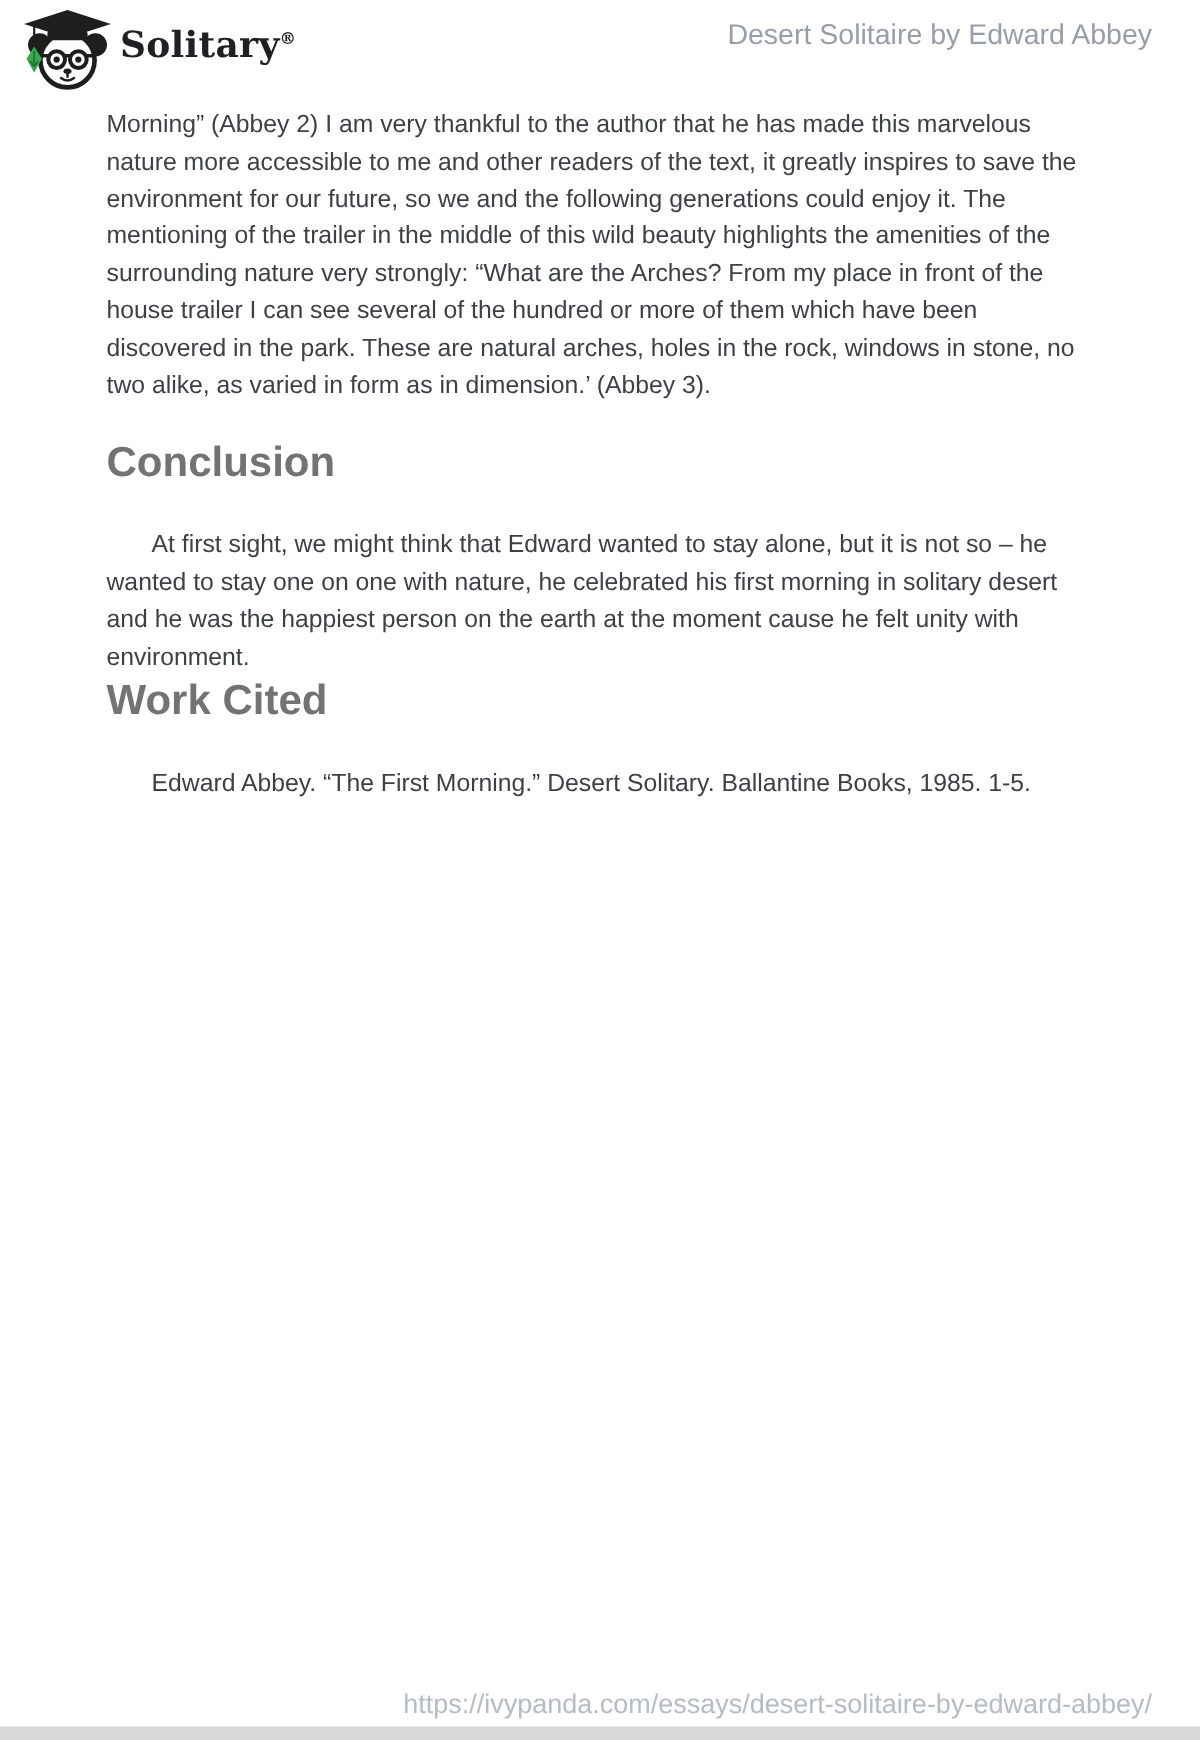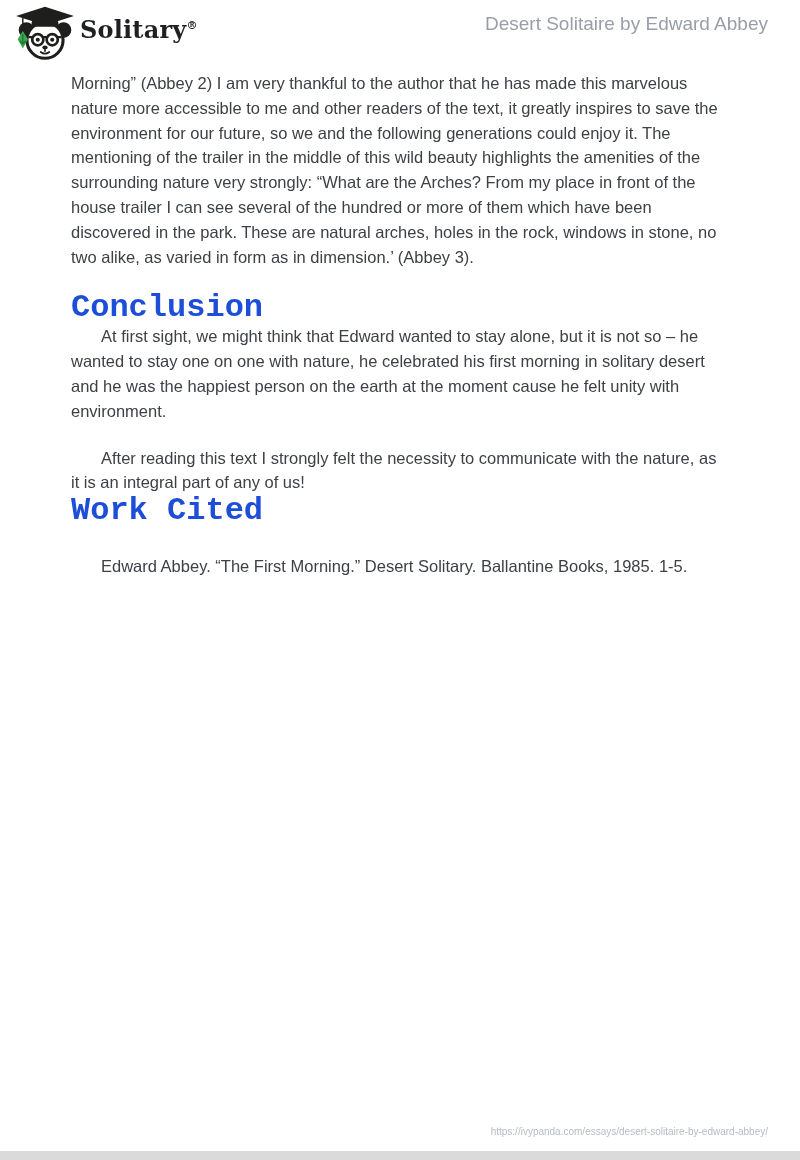--- a/index.html
+++ b/index.html
@@ -27,34 +27,34 @@
   }
 
   
   .content {
     position: absolute; left: 71px; top: 66px; width: 652px;
     color: #3d4146; font-size: 16.5px; line-height: 24.8px;
   }
   .content p { margin: 0; }
   .content p.indent { text-indent: 30px; }
   .content h2 {
-    margin: 0; font-weight: 700; font-size: 32px; line-height: 32px;
-    color: #1d4ed8; font-family: Liberation Mono, monospace;
+    margin: 0; font-weight: 700; font-size: 28px; line-height: 32px;
+    color: #737373; font-family: Liberation Sans, sans-serif;
   }
   #p-intro { margin-top: 5px; }
   #h-conclusion { margin-top: 23px; }
-  #p-conclusion-1 { }
+  #p-conclusion-1 { margin-top: 27px; }
   #p-conclusion-2 { margin-top: 22px; }
   #h-workcited { }
   #p-citation { margin-top: 27px; }
 
   
   .footer-url {
     position: absolute; right: 32px; top: 1126px;
-    font-size: 10px; color: #b6bcc3;
+    font-size: 18px; color: #b6bcc3;
   }
   .page-edge {
     position: absolute; left: 0; right: 0; bottom: 0; height: 9px;
     background: #dadada;
   }
 </style>
 </head>
 <body>
 
 <header class="page-header">
@@ -85,19 +85,18 @@
     </svg>
   </span>
   <span class="brand"><span>Solitary</span><span class="reg">®</span></span>
   <span class="doc-title">Desert Solitaire by Edward Abbey</span>
 </header>
 
 <main class="content">
   <p id="p-intro">Morning” (Abbey 2) I am very thankful to the author that he has made this marvelous nature more accessible to me and other readers of the text, it greatly inspires to save the environment for our future, so we and the following generations could enjoy it. The mentioning of the trailer in the middle of this wild beauty highlights the amenities of the surrounding nature very strongly: “What are the Arches? From my place in front of the house trailer I can see several of the hundred or more of them which have been discovered in the park. These are natural arches, holes in the rock, windows in stone, no two alike, as varied in form as in dimension.’ (Abbey 3).</p>
   <h2 id="h-conclusion">Conclusion</h2>
   <p id="p-conclusion-1" class="indent">At first sight, we might think that Edward wanted to stay alone, but it is not so – he wanted to stay one on one with nature, he celebrated his first morning in solitary desert and he was the happiest person on the earth at the moment cause he felt unity with environment.</p>
-  <p id="p-conclusion-2" class="indent">After reading this text I strongly felt the necessity to communicate with the nature, as it is an integral part of any of us!</p>
   <h2 id="h-workcited">Work Cited</h2>
   <p id="p-citation" class="indent">Edward Abbey. “The First Morning.” Desert Solitary. Ballantine Books, 1985. 1-5.</p>
 </main>
 
 <div class="footer-url">https://ivypanda.com/essays/desert-solitaire-by-edward-abbey/</div>
 <div class="page-edge"></div>
 
 </body></html>

